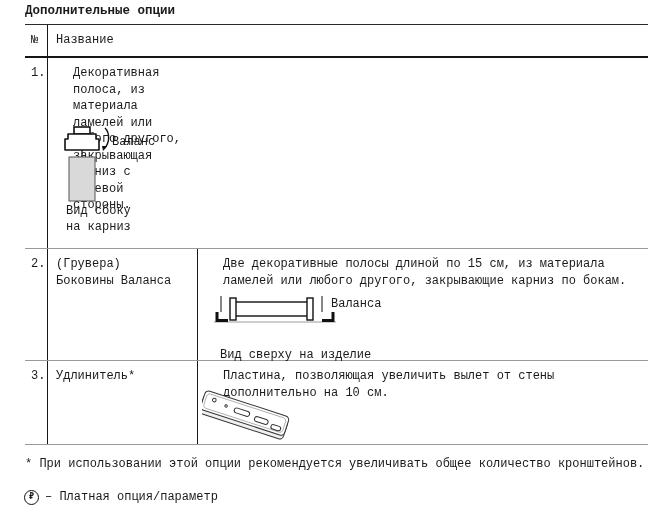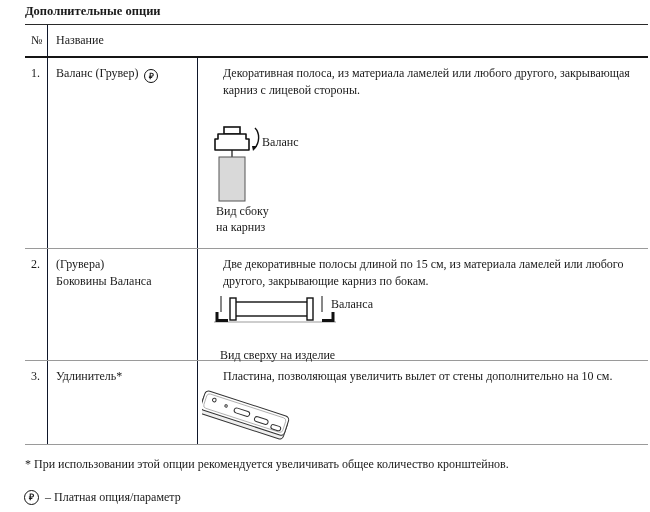--- a/index.html
+++ b/index.html
@@ -1,18 +1,18 @@
 <!DOCTYPE html>
 <html><head>
 <meta charset="utf-8">
 <style>
   html,body { margin:0; padding:0; background:#ffffff; }
   .page {
     position:relative; width:650px; height:512px; overflow:hidden;
-    font-family:Liberation Serif, serif; color:#1a1a1a;
+    font-family:Liberation Mono, monospace; color:#1a1a1a;
     font-size:12px; line-height:16.5px;
   }
   .title { position:absolute; left:25px; top:3px; font-weight:bold; font-size:12.5px; }
 
   .tbl { position:absolute; left:25px; top:24px; width:623px; border-top:1px solid #2a2a2a; }
   .row { display:grid; grid-template-columns:22px 150px 1fr; box-sizing:border-box; }
   .row-header { height:33px; border-bottom:2px solid #151515; }
   .row-header .cell { display:flex; align-items:center; padding-top:0; }
   .row-1 { height:191px; border-bottom:1px solid #9a9a9a; }
   .row-2 { height:112px; border-bottom:1px solid #9a9a9a; }
@@ -54,23 +54,20 @@
 
   <div class="tbl">
 
     <div class="row row-header">
       <div class="cell cell-num">№</div>
       <div class="cell cell-name">Название</div>
     </div>
 
     <div class="row row-1">
       <div class="cell cell-num">1.</div>
-      <div class="cell cell-name">
-        <span>Валанс (Грувер)</span><span class="rub-icon">₽</span>
-      </div>
       <div class="cell cell-note">
         <p class="para">Декоративная полоса, из материала ламелей или любого другого, закрывающая карниз с лицевой стороны.</p>
 
         <svg class="d1-svg" width="58" height="78" viewBox="0 0 58 78">
 
           <rect x="16" y="1" width="16" height="7" fill="#ffffff" stroke="#111" stroke-width="1.6"></rect>
           <polygon points="10,8 38,8 38,13 41,13 41,24 7,24 7,13 10,13" fill="#ffffff" stroke="#111" stroke-width="1.6" stroke-linejoin="round"></polygon>
 
           <path d="M47,2 C52,7 52,17 46,23" fill="none" stroke="#111" stroke-width="1.4"></path>
           <polygon points="45,25 49,20 44,20" fill="#111"></polygon>

